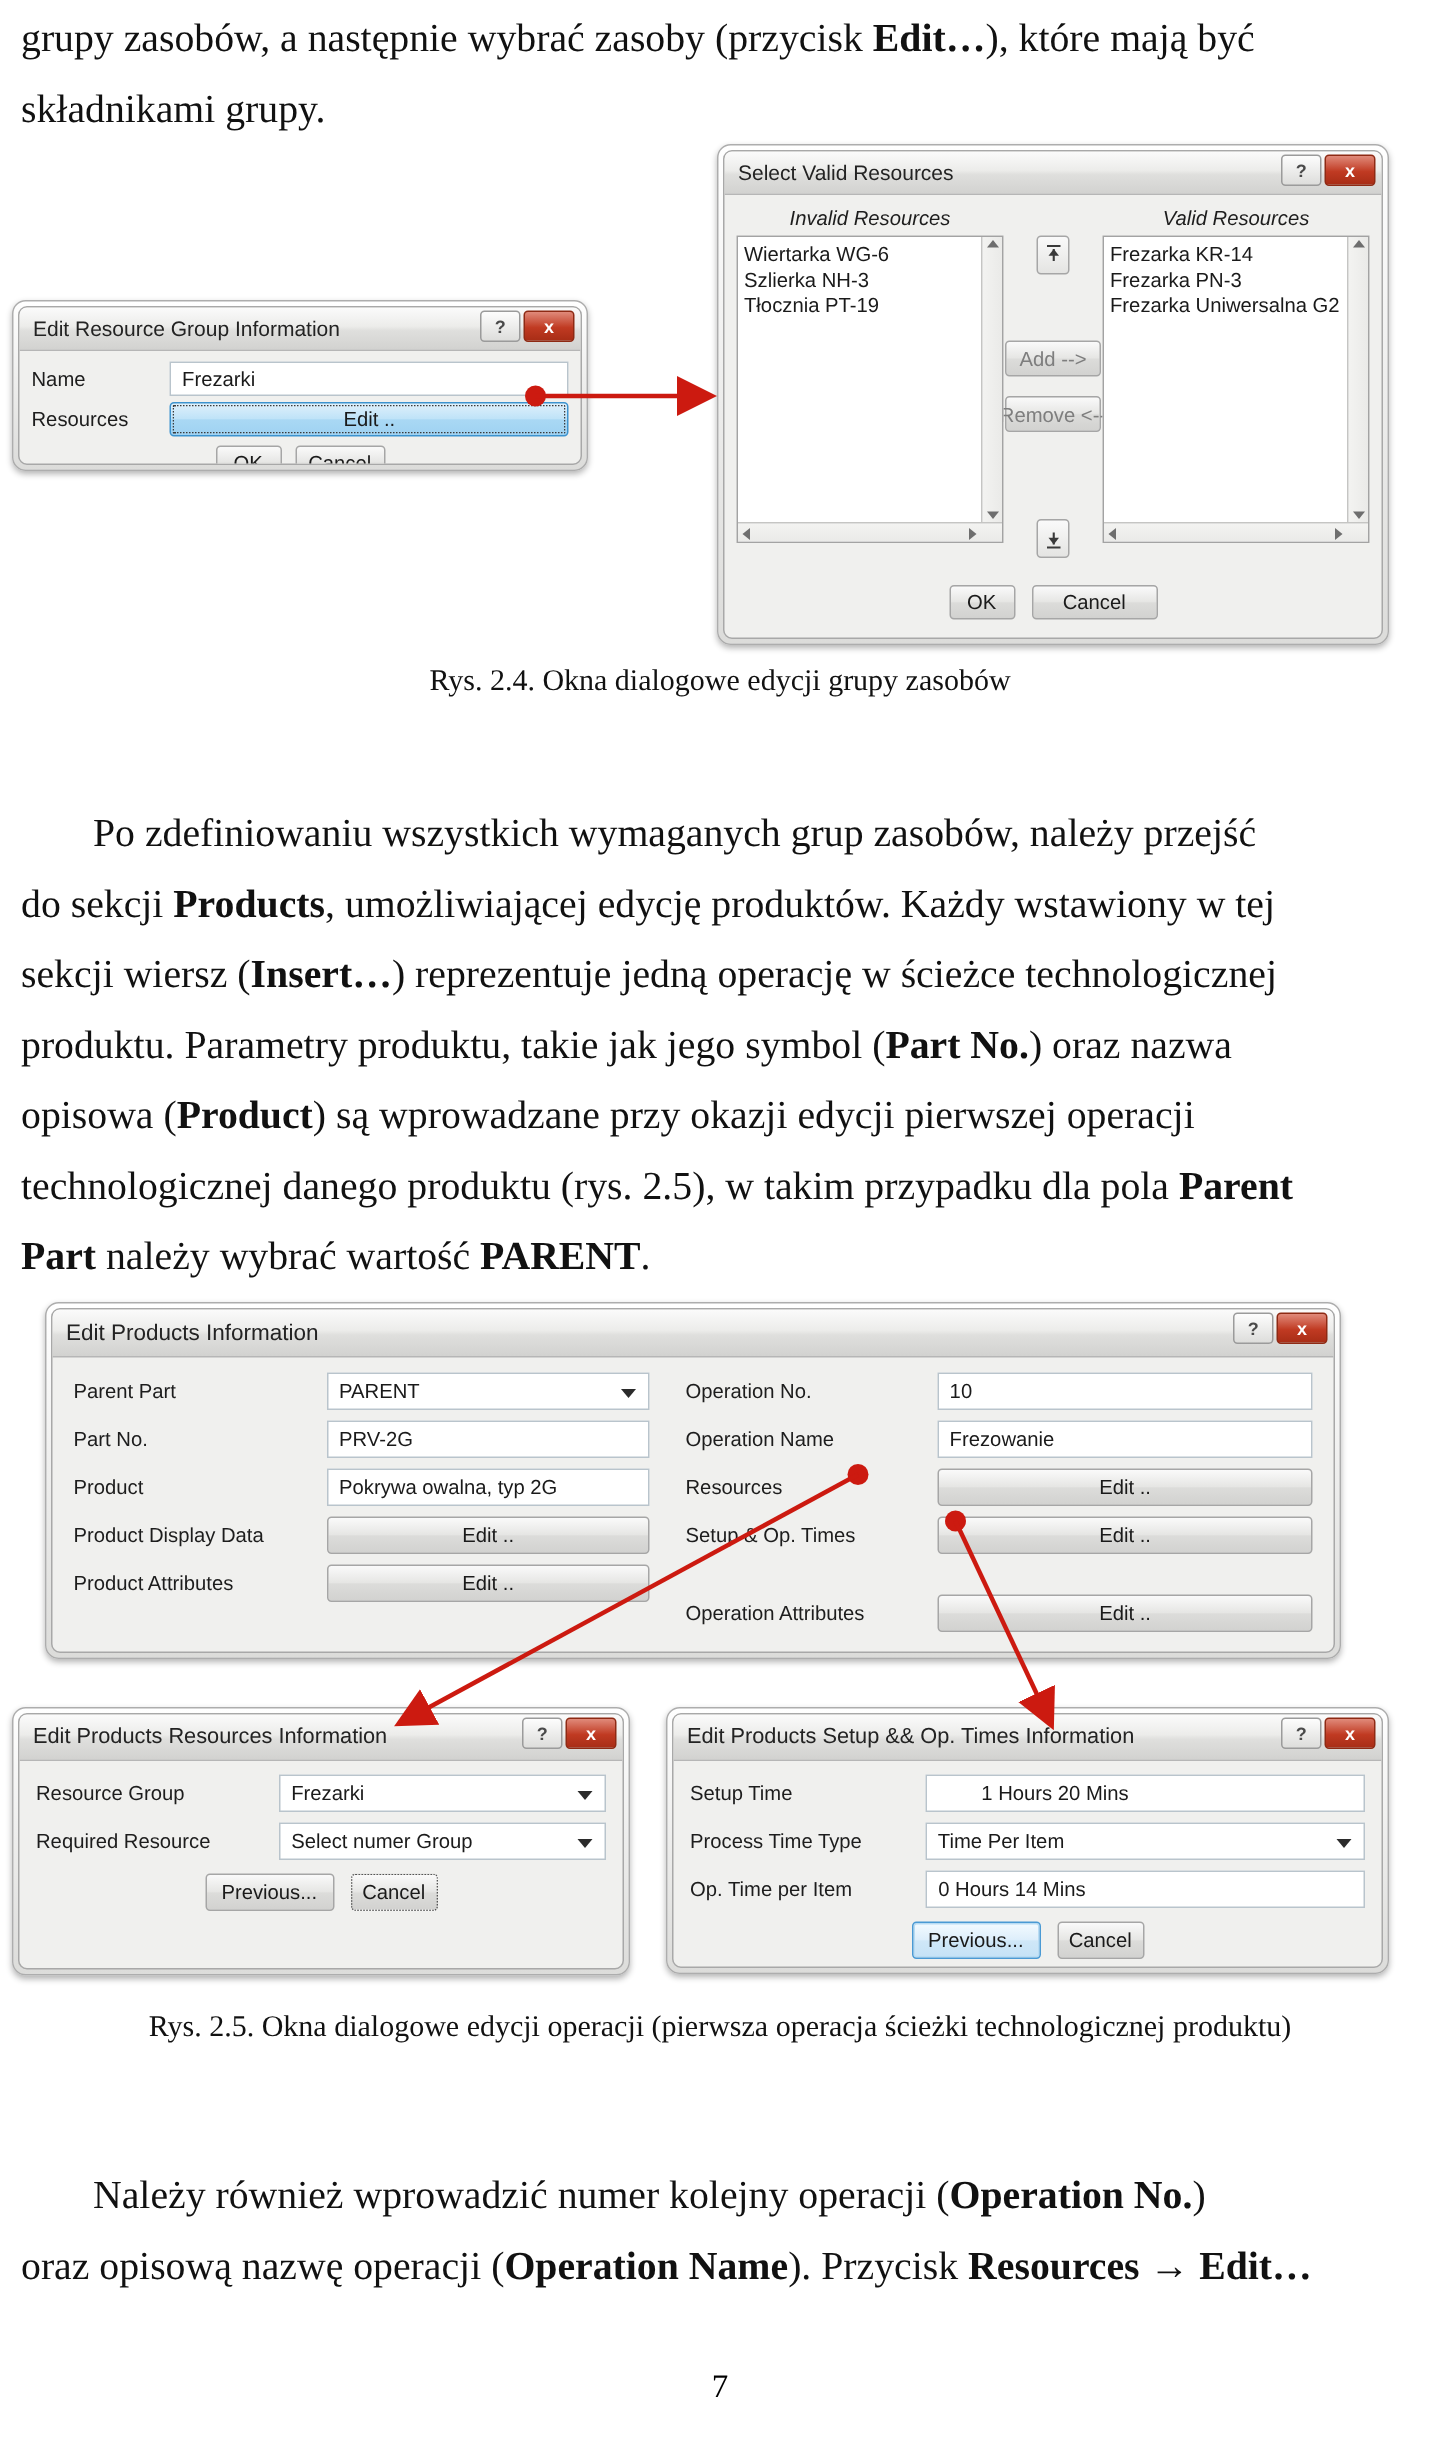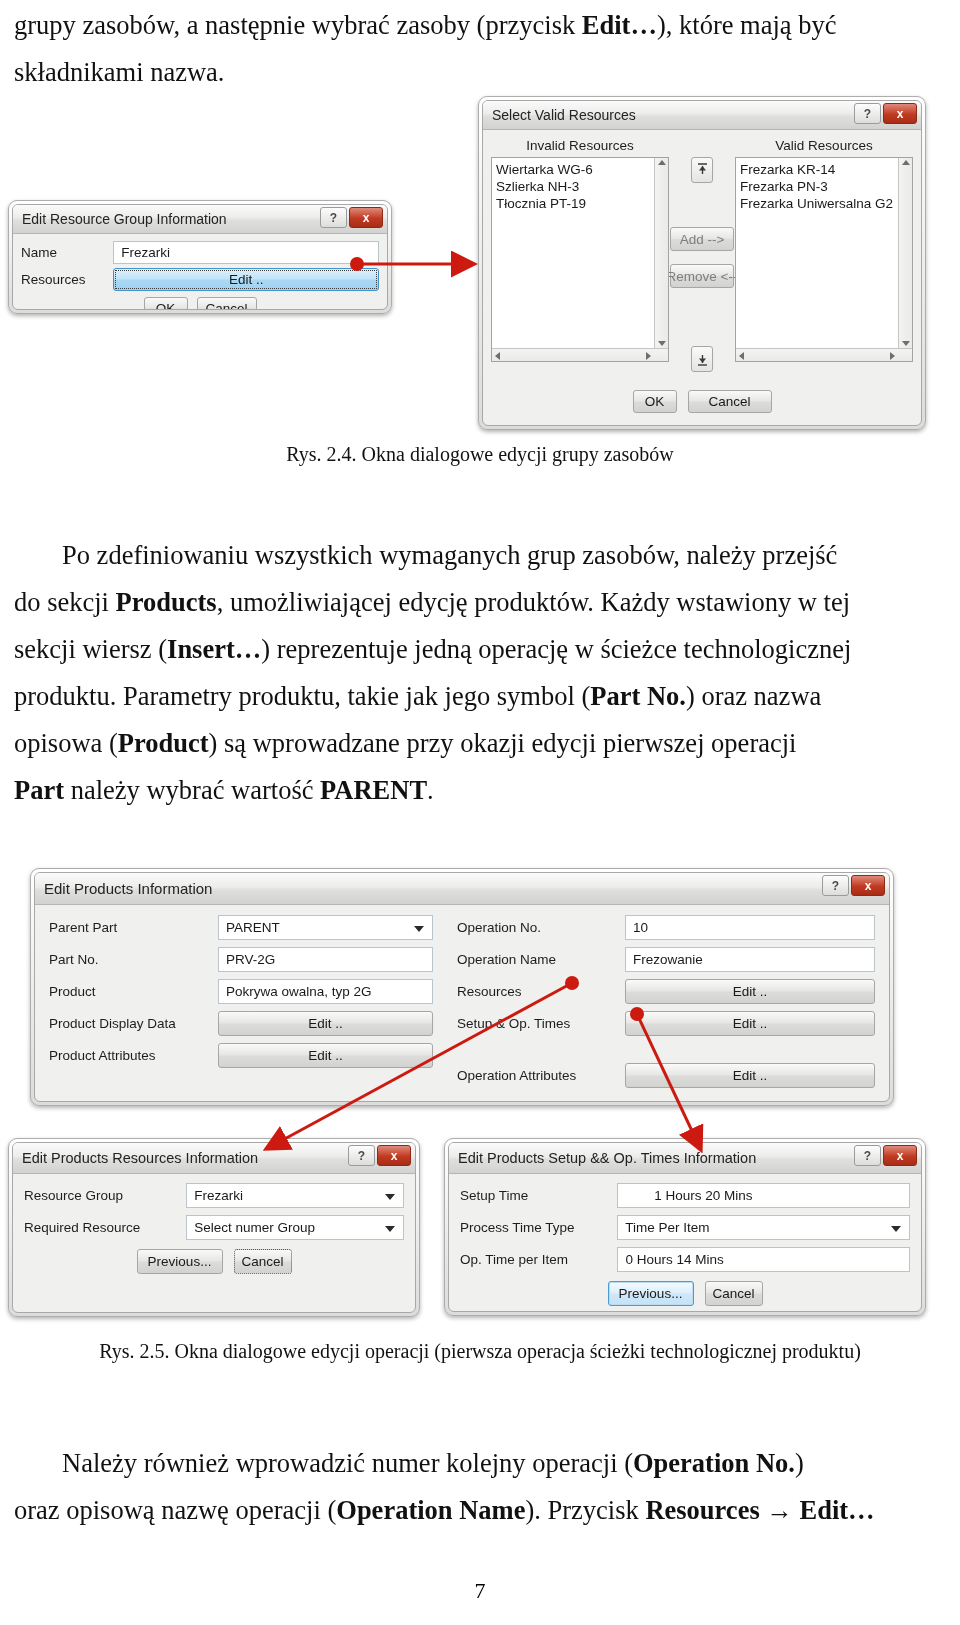--- a/index.html
+++ b/index.html
@@ -194,35 +194,35 @@
   
   .ovl { position:absolute; left:0; top:0; width:960px; height:1625px; pointer-events:none; }
 </style>
 </head>
 <body>
 
 <div class="page">
 
   <div class="para" style="position:absolute;left:14px;top:2px;width:932px;">
     <span>grupy zasobów, a następnie wybrać zasoby (przycisk </span><b>Edit…</b><span>), które mają być</span><br>
-    <span>składnikami nazwa.</span>
+    <span>składnikami grupy.</span>
   </div>
 
   <div class="dlg-outer" style="left:478px;top:96px;width:448px;height:334px;">
     <div class="dlg-inner">
       <div class="titlebar">
         <span class="title-text">Select Valid Resources</span>
         <div class="win-btns">
           <div class="wbtn help">?</div>
           <div class="wbtn close">x</div>
         </div>
       </div>
       <div class="dlg-body" style="padding:6px 8px;">
 
-        <div style="display:flex;justify-content:space-between;padding:2px 0 4px 0;">
+        <div style="display:flex;justify-content:space-between;padding:2px 0 4px 0;font-style:italic;">
           <div class="col-hdr" style="width:178px;">Invalid Resources</div>
           <div class="col-hdr" style="width:178px;">Valid Resources</div>
         </div>
 
         <div style="display:flex;justify-content:space-between;align-items:flex-start;">
 
           <div class="listbox" style="width:178px;height:205px;">
             <div class="items" style="width:160px;">
               <div>Wiertarka WG-6</div>
               <div>Szlierka NH-3</div>
@@ -325,20 +325,21 @@
   </div>
 
   <div class="caption" style="position:absolute;left:0;top:443px;width:960px;">Rys. 2.4. Okna dialogowe edycji grupy zasobów</div>
 
   <div class="para" style="position:absolute;left:14px;top:532px;width:932px;">
     <div class="indent"><span>Po zdefiniowaniu wszystkich wymaganych grup zasobów, należy przejść</span></div>
     <div><span>do sekcji </span><b>Products</b><span>, umożliwiającej edycję produktów. Każdy wstawiony w tej</span></div>
     <div><span>sekcji wiersz (</span><b>Insert…</b><span>) reprezentuje jedną operację w ścieżce technologicznej</span></div>
     <div><span>produktu. Parametry produktu, takie jak jego symbol (</span><b>Part No.</b><span>) oraz nazwa</span></div>
     <div><span>opisowa (</span><b>Product</b><span>) są wprowadzane przy okazji edycji pierwszej operacji</span></div>
+    <div><span>technologicznej danego produktu (rys. 2.5), w takim przypadku dla pola </span><b>Parent</b></div>
     <div><b>Part</b><span> należy wybrać wartość </span><b>PARENT</b><span>.</span></div>
   </div>
 
   <div class="dlg-outer" style="left:30px;top:868px;width:864px;height:238px;">
     <div class="dlg-inner">
       <div class="titlebar" style="height:32px;text-align:right;">
         <span class="title-text" style="font-size:15px;">Edit Products Information</span>
         <div class="win-btns">
           <div class="wbtn help">?</div>
           <div class="wbtn close">x</div>

